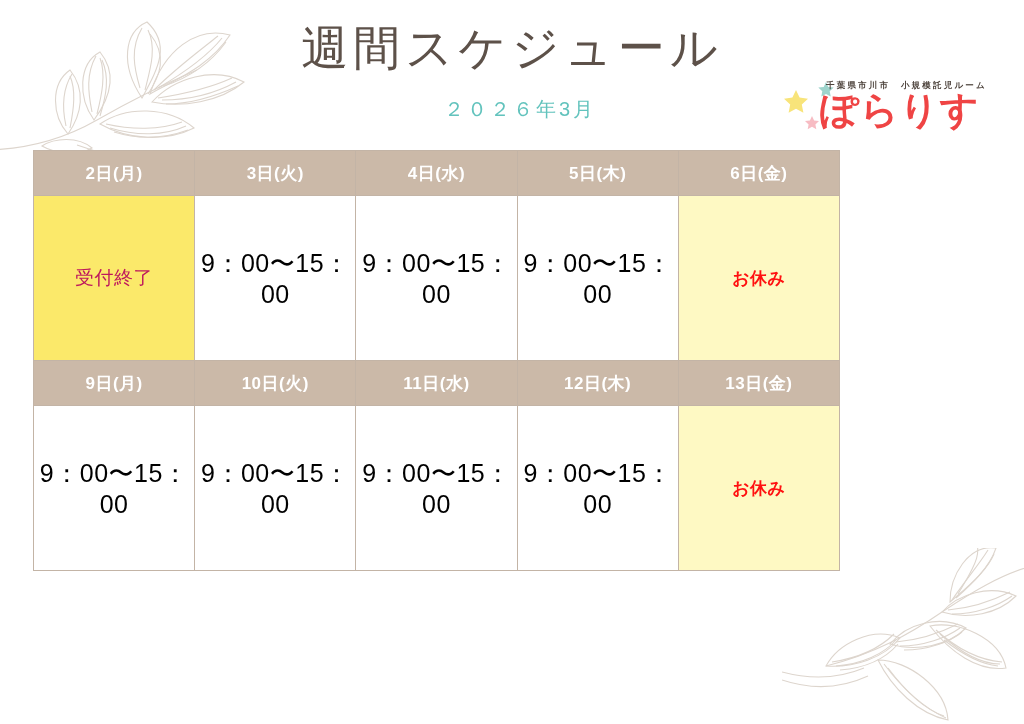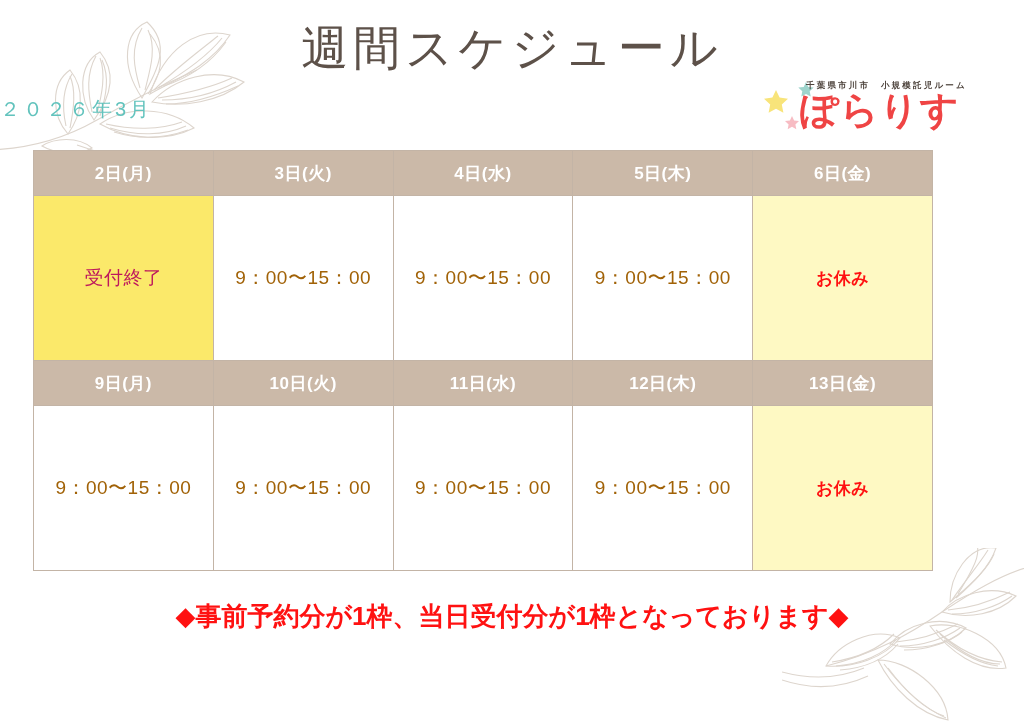--- a/index.html
+++ b/index.html
@@ -47,34 +47,34 @@
     top: 22px;
     text-align: center;
     font-size: 47px;
     letter-spacing: 5px;
     color: #5d5149;
     font-weight: 400;
     line-height: 1.1;
   }
   .page-subtitle {
     position: absolute;
-    left: 0;
+    left: 16px;
     right: 0;
     top: 96px;
-    text-align: left;
+    text-align: center;
     font-size: 20px;
     letter-spacing: 3px;
     color: #62c3bd;
     font-weight: 400;
   }
 
   
   .logo-block {
     position: absolute;
-    right: 44px;
+    right: 24px;
     top: 78px;
     width: 222px;
     height: 62px;
   }
   .logo-stars {
     position: absolute;
     left: 0;
     top: 4px;
     width: 70px;
     height: 54px;
@@ -103,43 +103,43 @@
 
   
   .schedule-wrap {
     position: absolute;
     left: 33px;
     top: 150px;
     width: 958px;
     z-index: 3;
   }
   table.schedule {
-    width: 900px;
+    width: 807px;
     border-collapse: collapse;
     table-layout: fixed;
   }
   table.schedule td, table.schedule th {
     border: 1px solid #c3b4a6;
     text-align: center;
     vertical-align: middle;
     padding: 0;
   }
   th.day-head {
     background: #cbb9a8;
     color: #ffffff;
     font-size: 17px;
     font-weight: 700;
     height: 44px;
     letter-spacing: 0.5px;
   }
   td.slot {
     height: 164px;
     background: #ffffff;
-    color: #a16207;
-    font-size: 19px;
+    color: #000000;
+    font-size: 25px;
     letter-spacing: 0.5px;
   }
   td.slot.closed {
     background: #fef9c3;
     color: #ff1111;
     font-size: 17px;
     font-weight: 700;
   }
   td.slot.full {
     background: #fbe96a;
@@ -290,14 +290,13 @@
         <td class="slot">9：00〜15：00</td>
         <td class="slot">9：00〜15：00</td>
         <td class="slot">9：00〜15：00</td>
         <td class="slot closed">お休み</td>
       </tr>
     </tbody>
   </table>
 </div>
 
 <div class="notices">
-  <div class="notice-line notice-primary">◆事前予約分が1枠、当日受付分が1枠となっております◆</div>
 </div>
 
 </body></html>

